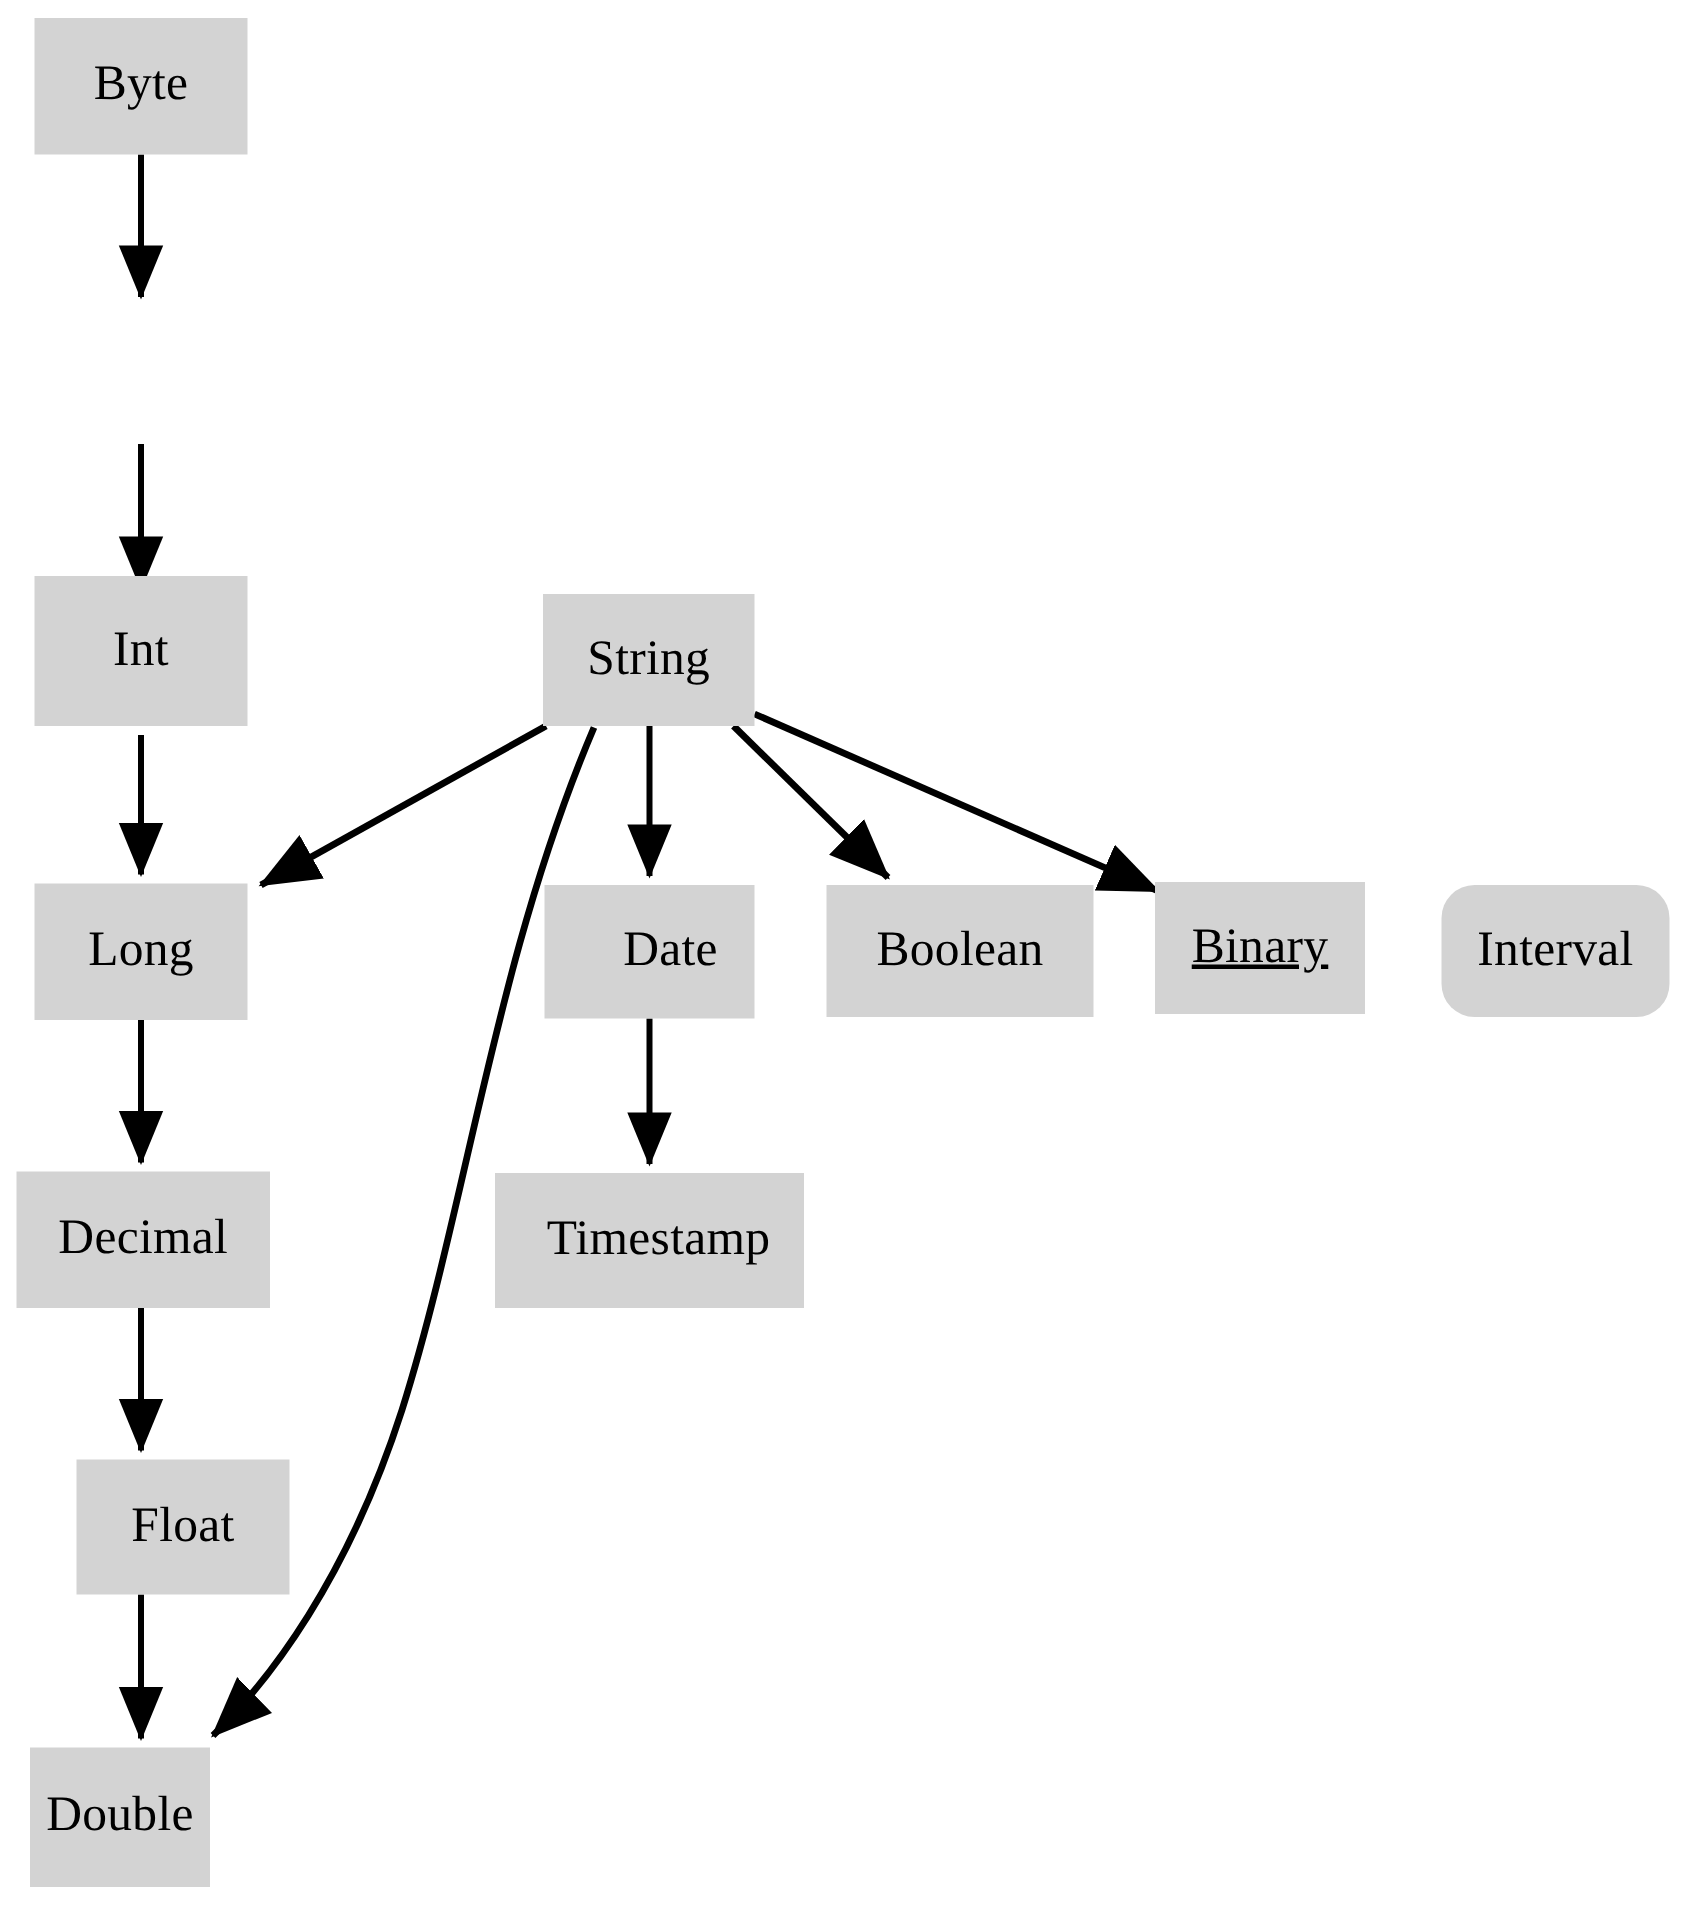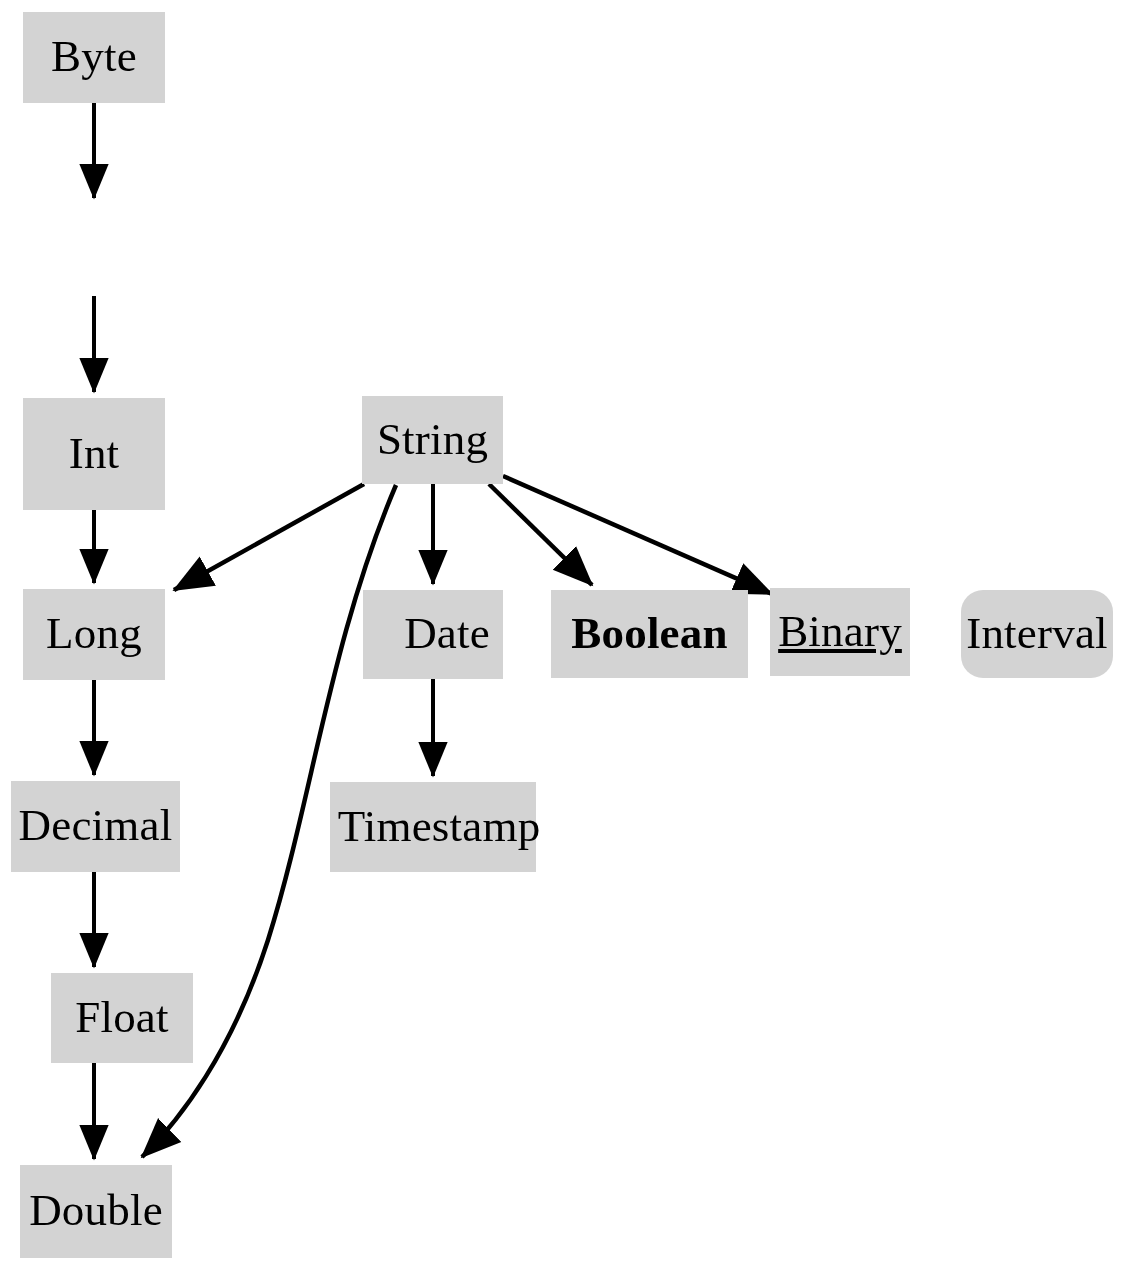--- a/index.html
+++ b/index.html
@@ -28,21 +28,21 @@
   }
   .node {
     position: absolute;
     display: flex;
     align-items: center;
     justify-content: center;
     background: #d3d3d3;
     border: 0;
     color: #000000;
     font-family: "Liberation Serif", "DejaVu Serif", serif;
-    font-size: 45px;
+    font-size: 33px;
     line-height: 1;
     letter-spacing: 0.2px;
     white-space: nowrap;
     box-sizing: border-box;
     user-select: none;
   }
   .node-label {
     display: block;
     transform: translateY(-1px);
   }
@@ -82,37 +82,37 @@
     <path d="M 396,485 C 330,640 312,800 268,940 C 232,1052 180,1120 142,1157" fill="none" stroke="#000000" stroke-width="4.5" marker-end="url(#arrowhead)"></path>
 
     <line x1="433" y1="679" x2="433" y2="776" stroke="#000000" stroke-width="4" marker-end="url(#arrowhead)"></line>
   </svg>
 
   <div class="node" style="left:23px; top:12px; width:142px; height:91px;">
     <span class="node-label">Byte</span>
   </div>
 
 
-  <div class="node" style="left:23px; top:398px; width:142px; height:112px;">
+  <div class="node" style="left:23px; top:384px; width:142px; height:100px;">
     <span class="node-label">Int</span>
   </div>
 
   <div class="node" style="left:362px; top:396px; width:141px; height:88px;">
     <span class="node-label">String</span>
   </div>
 
   <div class="node" style="left:23px; top:589px; width:142px; height:91px;">
     <span class="node-label">Long</span>
   </div>
 
   <div class="node" style="left:363px; top:590px; width:140px; height:89px;padding-left:28px;">
     <span class="node-label">Date</span>
   </div>
 
-  <div class="node" style="left:551px; top:590px; width:197px; height:88px;font-weight:bold;">
+  <div class="node" style="left:551px; top:590px; width:178px; height:88px;">
     <span class="node-label">Boolean</span>
   </div>
 
   <div class="node" style="left:770px; top:588px; width:140px; height:88px;text-decoration:underline;">
     <span class="node-label">Binary</span>
   </div>
 
   <div class="node" style="left:961px; top:590px; width:152px; height:88px;border-radius:22px;">
     <span class="node-label">Interval</span>
   </div>
@@ -122,17 +122,17 @@
   </div>
 
   <div class="node" style="left:330px; top:782px; width:206px; height:90px;padding-left:12px;">
     <span class="node-label">Timestamp</span>
   </div>
 
   <div class="node" style="left:23px; top:973px; width:142px; height:90px;margin-left:28px;">
     <span class="node-label">Float</span>
   </div>
 
-  <div class="node" style="left:20px; top:1165px; width:152px; height:93px;">
+  <div class="node" style="left:20px; top:1165px; width:120px; height:93px;">
     <span class="node-label">Double</span>
   </div>
 
 </div>
 
 </body></html>

